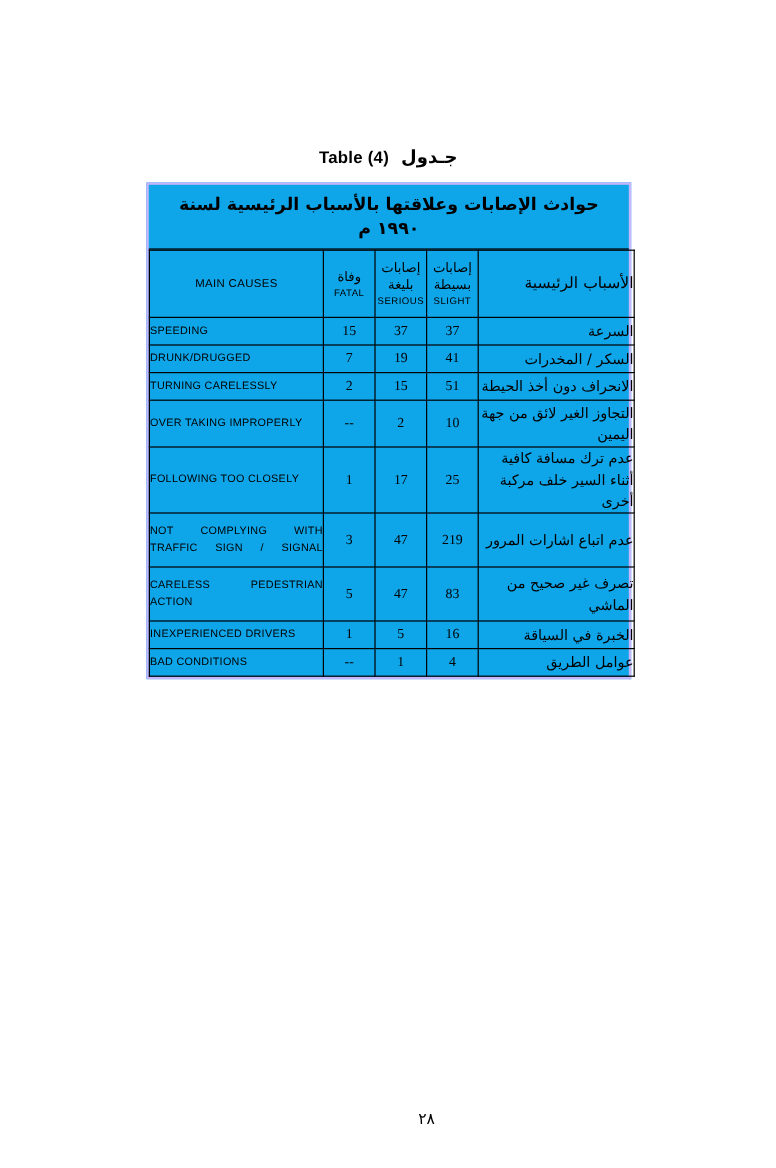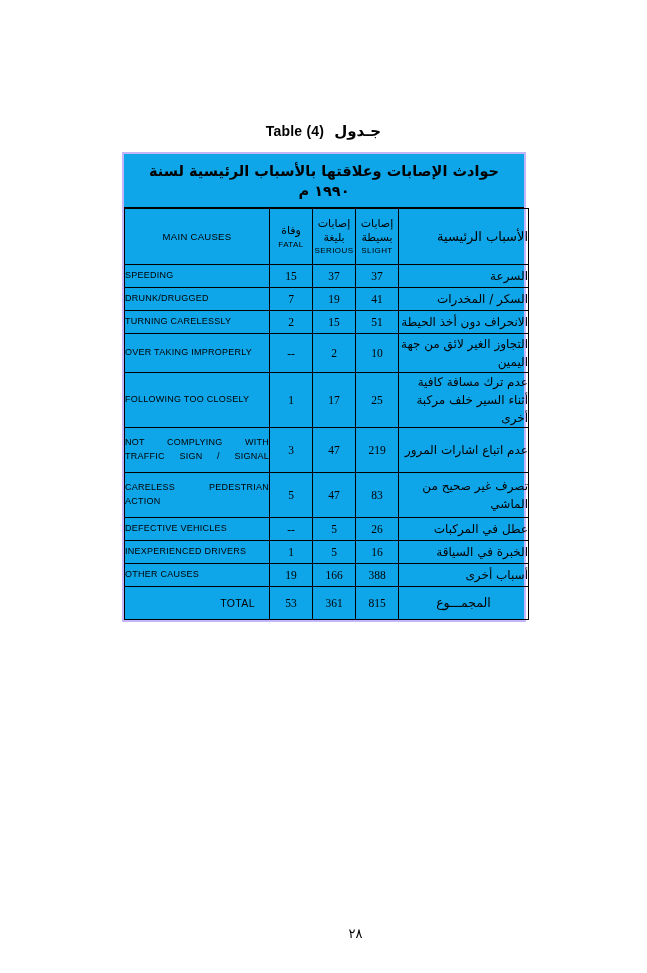--- a/index.html
+++ b/index.html
@@ -267,50 +267,36 @@
         </tr>
 
         <tr class="r3">
           <td class="row-en justify">CARELESS PEDESTRIAN ACTION</td>
           <td class="row-num">5</td>
           <td class="row-num">47</td>
           <td class="row-num">83</td>
           <td class="row-ar">تصرف غير صحيح من الماشي</td>
         </tr>
 
-        <tr class="r1">
-          <td class="row-en">DEFECTIVE VEHICLES</td>
-          <td class="row-num">--</td>
-          <td class="row-num">5</td>
-          <td class="row-num">26</td>
-          <td class="row-ar">عطل في المركبات</td>
-        </tr>
 
         <tr class="r1">
           <td class="row-en">INEXPERIENCED DRIVERS</td>
           <td class="row-num">1</td>
           <td class="row-num">5</td>
           <td class="row-num">16</td>
           <td class="row-ar">الخبرة في السياقة</td>
         </tr>
 
-
-        <tr class="r1">
-          <td class="row-en">OTHER CAUSES</td>
-          <td class="row-num">19</td>
-          <td class="row-num">166</td>
-          <td class="row-num">388</td>
-          <td class="row-ar">أسباب أخرى</td>
-        </tr>
-
-        <tr class="total-row">
-          <td class="row-en">TOTAL</td>
-          <td class="row-num">53</td>
-          <td class="row-num">361</td>
-          <td class="row-num">815</td>
-          <td class="row-ar">المجمـــوع</td>
-        </tr>
+        <tr class="r1">
+          <td class="row-en">BAD CONDITIONS</td>
+          <td class="row-num">--</td>
+          <td class="row-num">1</td>
+          <td class="row-num">4</td>
+          <td class="row-ar">عوامل الطريق</td>
+        </tr>
+
+
       </tbody>
     </table>
   </div>
 
   <div class="page-number">٢٨</div>
 </div>
 
 </body></html>

